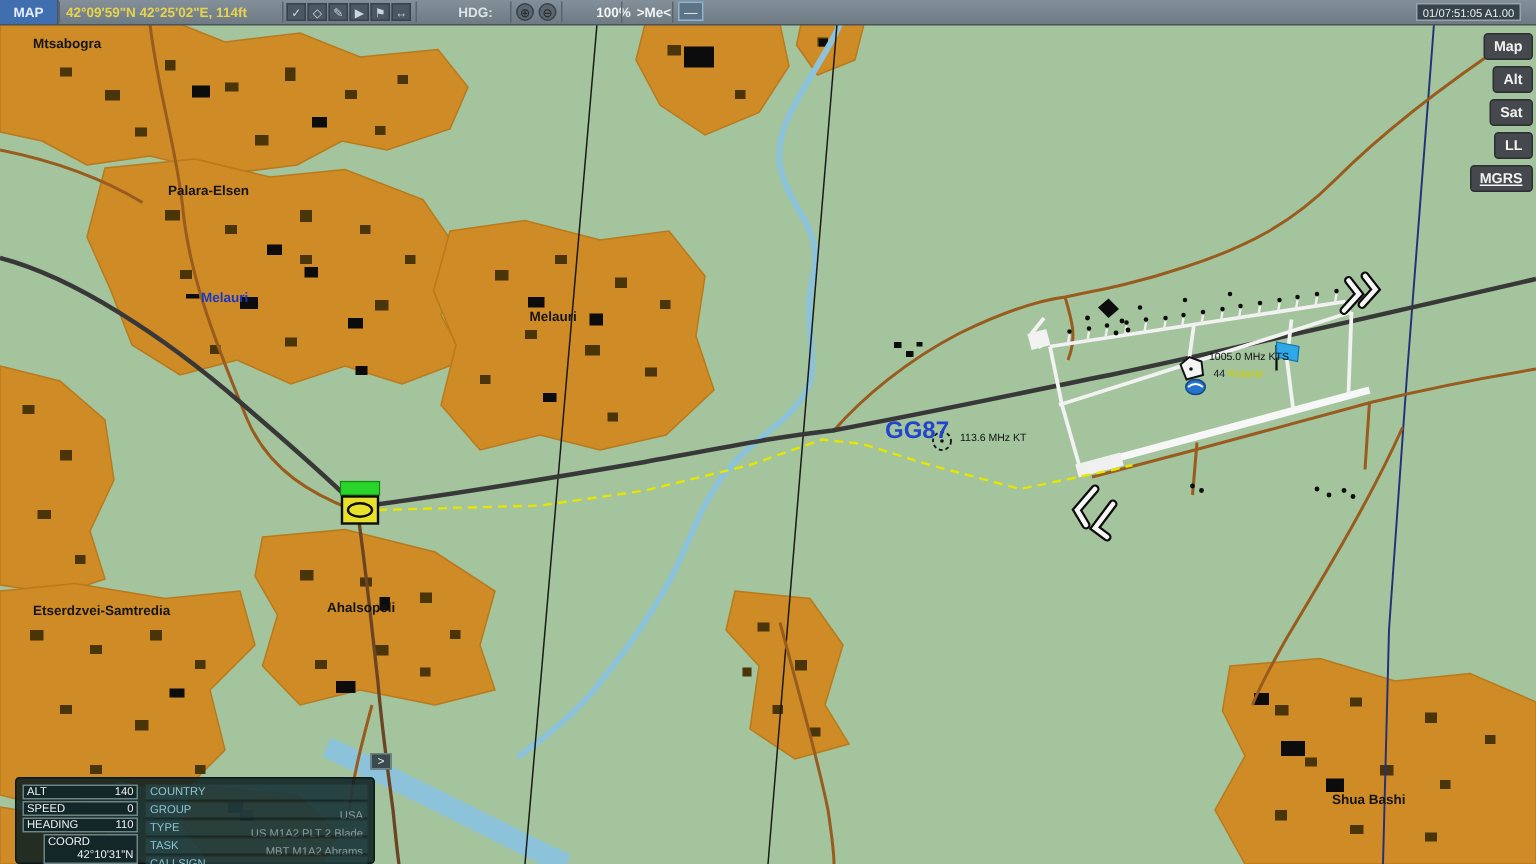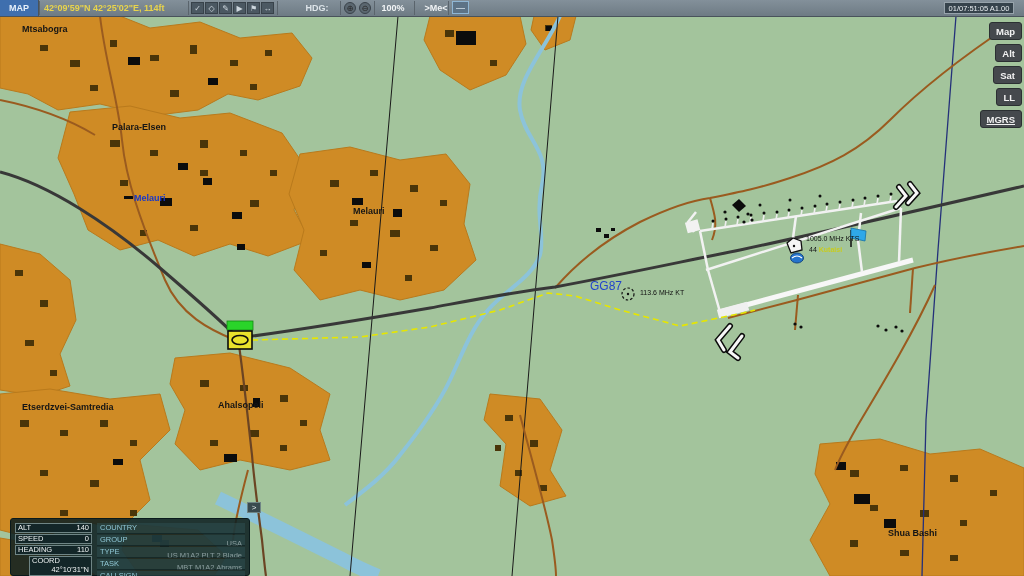--- a/index.html
+++ b/index.html
@@ -12,37 +12,37 @@
           background:linear-gradient(#83909a,#6e7b84);border-bottom:1px solid #49535b;z-index:30;}
   .tb-seg{position:absolute;top:0;height:16px;display:flex;align-items:center;justify-content:center;
           font-size:9px;font-weight:bold;}
   .map-ind{left:0;width:38px;background:#3f6fae;color:#e6f0fa;border-right:1px solid #49535b;}
   .tb-coords{left:44px;width:150px;color:#e8d44c;justify-content:flex-start;}
   .tb-icon{position:absolute;top:2px;width:13px;height:12px;background:#4b5862;border:1px solid #38424a;
            color:#cdd6dd;font-size:8px;line-height:11px;text-align:center;box-sizing:border-box;}
   .tb-hdg{left:300px;width:34px;color:#dde4e9;}
   .tb-round{position:absolute;top:2px;width:12px;height:12px;border-radius:50%;background:#5b6770;
             border:1px solid #39424a;color:#222;font-size:8px;line-height:11px;text-align:center;box-sizing:border-box;}
-  .tb-zoom{left:376px;width:34px;color:#f2f5f7;}
+  .tb-zoom{left:376px;width:34px;color:#f2f5f7;padding-left:16px;}
   .tb-me{left:418px;width:36px;color:#f2f5f7;}
   .tb-collapse{position:absolute;left:452px;top:1px;width:17px;height:13px;background:#5d7386;
             border:1px solid #8fb6d4;color:#e8f2fa;font-size:9px;line-height:12px;text-align:center;box-sizing:border-box;}
   .tb-clock{position:absolute;left:944px;top:2px;width:70px;height:12px;background:#36434c;
             border:1px solid #97a3ab;color:#e9eef1;font-size:7.5px;line-height:11px;text-align:center;box-sizing:border-box;}
   .tb-sep{position:absolute;top:1px;width:1px;height:14px;background:#5a646c;}
 
   
   .side-btn{position:absolute;right:2px;height:16px;background:#45494d;border:1px solid #2b2f32;
             border-radius:3px;color:#f2f2f2;font-size:9.5px;font-weight:bold;
             display:flex;align-items:center;justify-content:center;padding:0 6px;z-index:25;}
 
   
   .town{position:absolute;font-size:9px;font-weight:bold;color:#151515;white-space:nowrap;z-index:5;text-align:center;}
   .town-blue{color:#1838c8;}
-  .gridlbl{position:absolute;font-size:12px;font-weight:normal;color:#2244cc;z-index:5;}
+  .gridlbl{position:absolute;font-size:16px;font-weight:bold;color:#2244cc;z-index:5;}
   .beacon{position:absolute;font-size:7px;color:#111;white-space:nowrap;z-index:5;}
   .beacon .af-name{color:#c8cc1e;font-weight:bold;}
 
   
   .panel{position:absolute;left:10px;top:518px;width:238px;height:56px;
          background:rgba(14,32,34,0.88);border:1px solid #0a1a1c;border-radius:3px;z-index:40;}
   .stats{position:absolute;left:4px;top:4px;width:77px;}
   .stat-row{position:relative;height:10px;margin-bottom:1px;background:#132628;border:1px solid #6f8585;
             box-sizing:border-box;font-size:7.5px;color:#eef2f2;line-height:8px;}
   .stat-row .lb{position:absolute;left:2px;top:0;}

